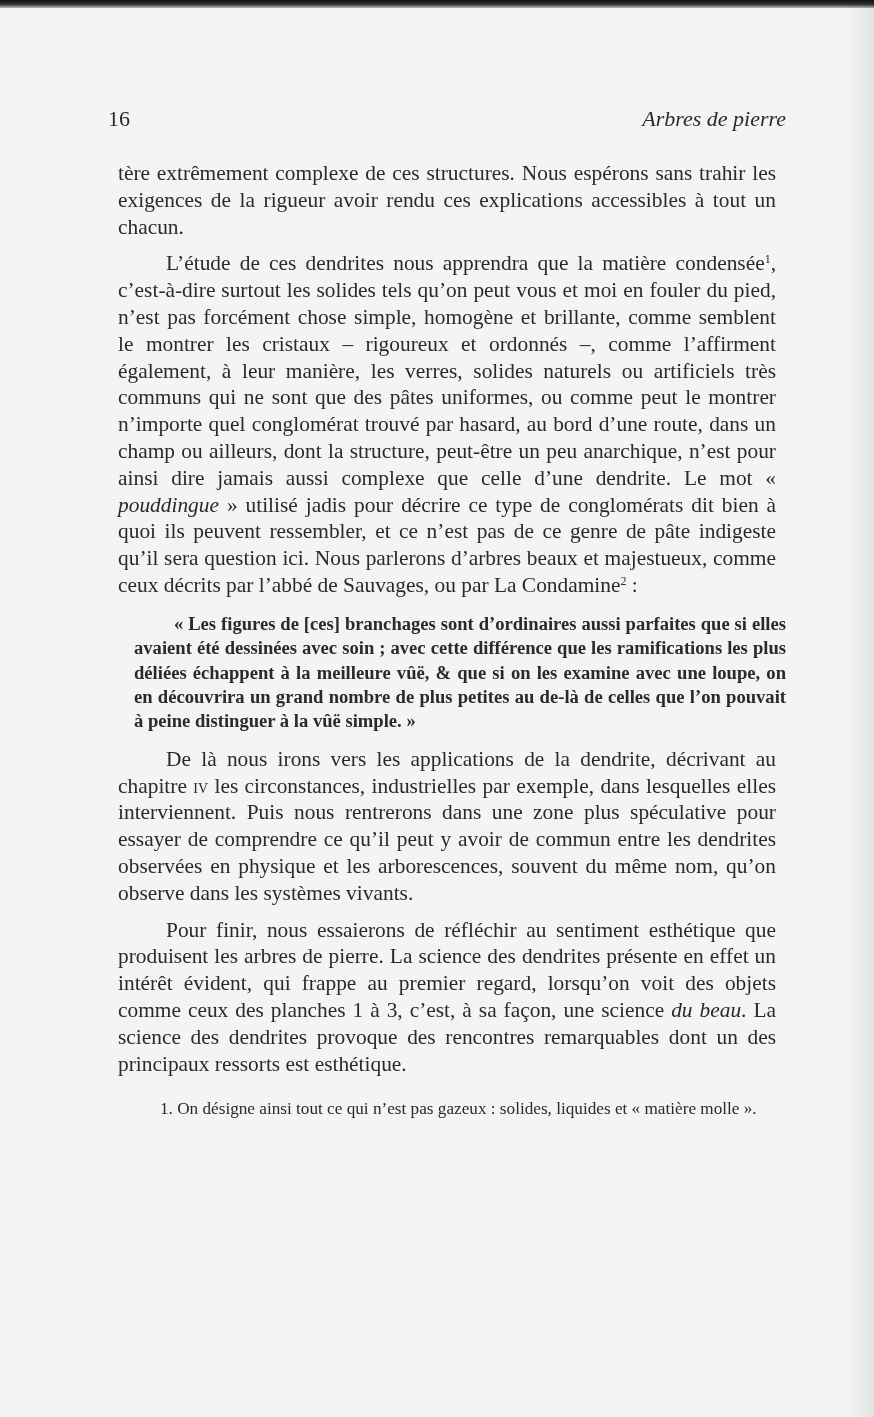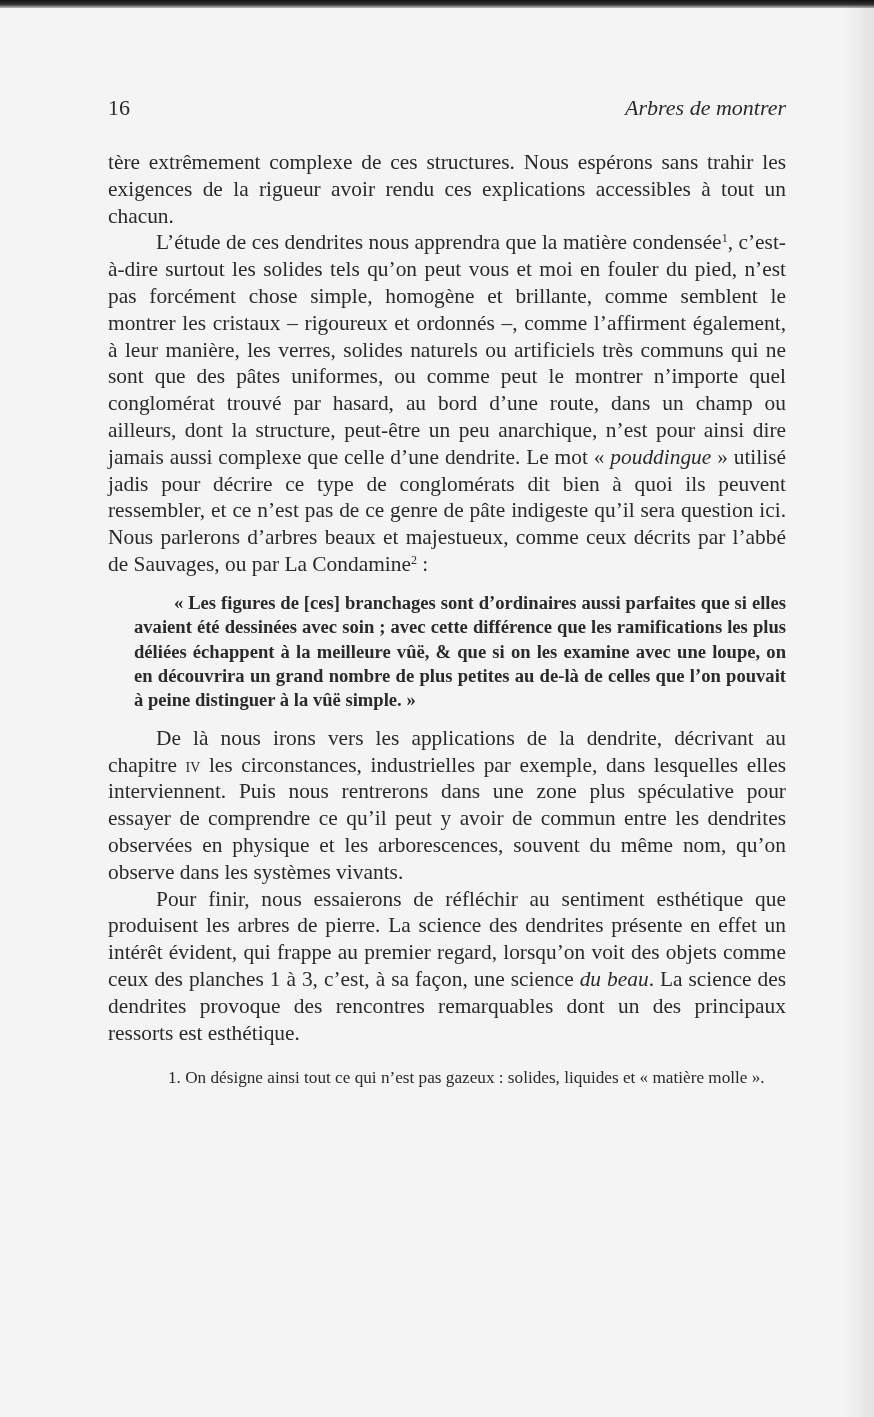--- a/index.html
+++ b/index.html
@@ -11,45 +11,45 @@
     position:relative;
   }
   .topbar {
     position:absolute; left:0; top:0; width:874px; height:8px;
     background:linear-gradient(to bottom,#111 0%,#333 55%,#bbb 100%);
   }
   .rightshade {
     position:absolute; right:0; top:0; width:30px; height:1417px;
     background:linear-gradient(to right, rgba(0,0,0,0) 0%, rgba(0,0,0,0.07) 100%);
   }
-  .page { position:absolute; left:108px; top:95px; width:678px; }
+  .page { position:absolute; left:108px; top:106px; width:678px; }
   .header { display:flex; justify-content:space-between; align-items:baseline; height:36px; }
   .page-num { font-size:22px; }
   .running-title { font-size:22px; font-style:italic; }
   .body-text { margin-top:18px; font-size:21.4px; line-height:26.8px; text-align:justify; }
-  .body-text p { margin:0; }
+  .body-text p { margin:10px; }
   .indent { text-indent:48px; }
   sup { font-size:12px; vertical-align:7px; line-height:0; }
   .quote { margin:13px 0 12px 26px; font-size:18.6px; line-height:24.4px; text-align:justify;font-weight:bold; }
   .quote p { margin:0; text-indent:40px; }
   .sc { font-variant:small-caps; font-size:0.95em; }
   .footnotes { margin-top:20px; font-size:17.2px; line-height:23px; text-align:justify; }
-  .footnotes p { margin:12px; text-indent:48px; }
+  .footnotes p { margin:4px; text-indent:48px; }
   em { }
 </style>
 </head>
 <body>
 
 <div class="topbar"></div>
 <div class="rightshade"></div>
 
 <div class="page">
   <div class="header">
     <span class="page-num">16</span>
-    <span class="running-title">Arbres de montrer</span>
+    <span class="running-title">Arbres de pierre</span>
   </div>
 
   <div class="body-text">
     <p>tère extrêmement complexe de ces structures. Nous espérons sans trahir les exigences de la rigueur avoir rendu ces explications accessibles à tout un chacun.</p>
     <p class="indent"><span>L’étude de ces dendrites nous apprendra que la matière condensée</span><sup>1</sup><span>, c’est-à-dire surtout les solides tels qu’on peut vous et moi en fouler du pied, n’est pas forcément chose simple, homogène et brillante, comme semblent le montrer les cristaux – rigoureux et ordonnés –, comme l’affirment également, à leur manière, les verres, solides naturels ou artificiels très communs qui ne sont que des pâtes uniformes, ou comme peut le montrer n’importe quel conglomérat trouvé par hasard, au bord d’une route, dans un champ ou ailleurs, dont la structure, peut-être un peu anarchique, n’est pour ainsi dire jamais aussi complexe que celle d’une dendrite. Le mot « </span><em>pouddingue</em><span> » utilisé jadis pour décrire ce type de conglomérats dit bien à quoi ils peuvent ressembler, et ce n’est pas de ce genre de pâte indigeste qu’il sera question ici. Nous parlerons d’arbres beaux et majestueux, comme ceux décrits par l’abbé de Sauvages, ou par La Condamine</span><sup>2</sup><span> :</span></p>
 
     <div class="quote">
       <p>« Les figures de [ces] branchages sont d’ordinaires aussi parfaites que si elles avaient été dessinées avec soin ; avec cette différence que les ramifications les plus déliées échappent à la meilleure vûë, &amp; que si on les examine avec une loupe, on en découvrira un grand nombre de plus petites au de-là de celles que l’on pouvait à peine distinguer à la vûë simple. »</p>
     </div>
 

